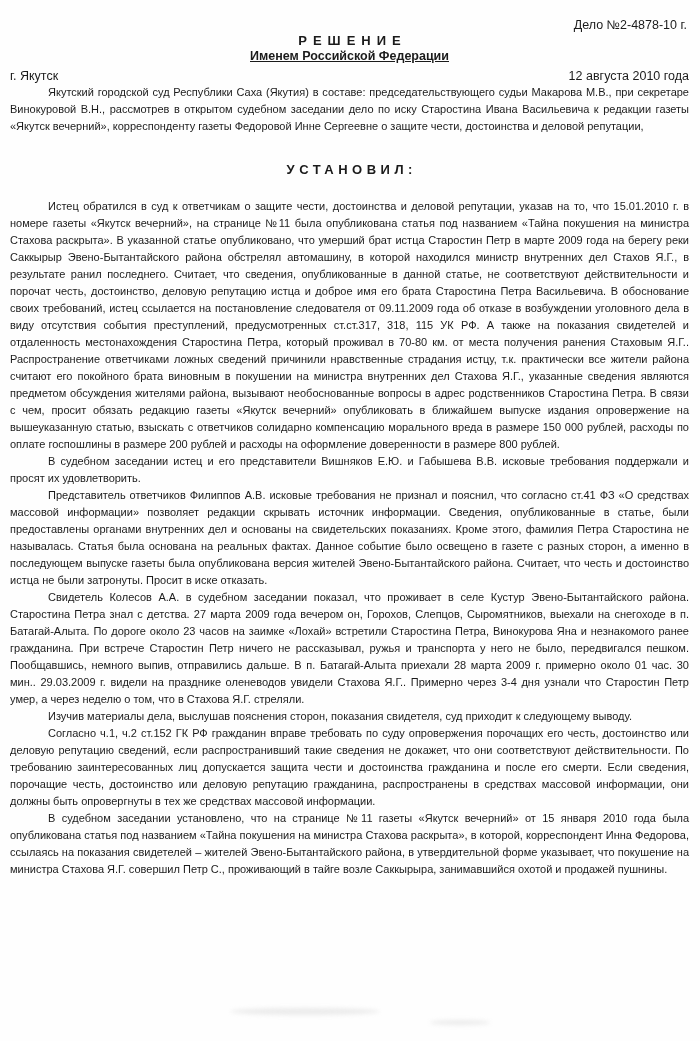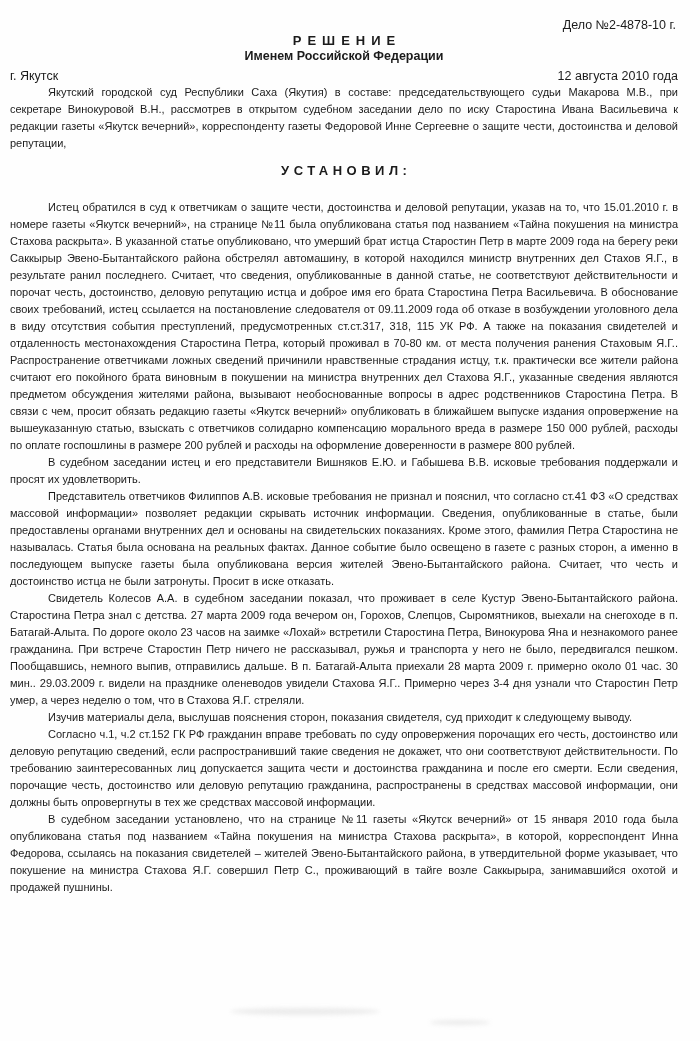--- a/index.html
+++ b/index.html
@@ -12,21 +12,21 @@
     height: 1041px;
     overflow: hidden;
     font-family: "Liberation Sans", "DejaVu Sans", sans-serif;
     color: #1b1b1b;
     position: relative;
   }
   .page {
     box-sizing: border-box;
     width: 700px;
     height: 1041px;
-    padding: 12px 22px 0 10px;
+    padding: 12px 11px 0 10px;
     background: #fefefe;
   }
   .case-number {
     text-align: right;
     font-size: 12.5px;
     line-height: 16px;
     padding-right: 2px;
     margin-top: 5px;
   }
   .title {
@@ -36,20 +36,21 @@
     letter-spacing: 6px;
     line-height: 15px;
     text-indent: 6px; 
   }
   .subtitle {
     text-align: center;
     font-size: 12.5px;
     font-weight: bold;
     line-height: 15px;
     margin-top: 1px;
+    text-decoration: underline;
   }
   .place-date {
     display: flex;
     justify-content: space-between;
     font-size: 12.5px;
     line-height: 16px;
     margin-top: 4px;
     gap: 44px;
   }
   .body-text p {
@@ -61,21 +62,21 @@
   }
   .intro {
     margin-top: 17px;
   }
   .section-heading {
     text-align: center;
     font-size: 13px;
     font-weight: bold;
     letter-spacing: 4.5px;
     line-height: 15px;
-    margin-top: 11px;
+    margin-top: 27px;
     margin-bottom: 21px;
     text-indent: 4.5px;
   }
   
   .scan-artifact {
     position: absolute;
     background: #c9c9c9;
     opacity: 0.35;
     filter: blur(2px);
     border-radius: 50%;

